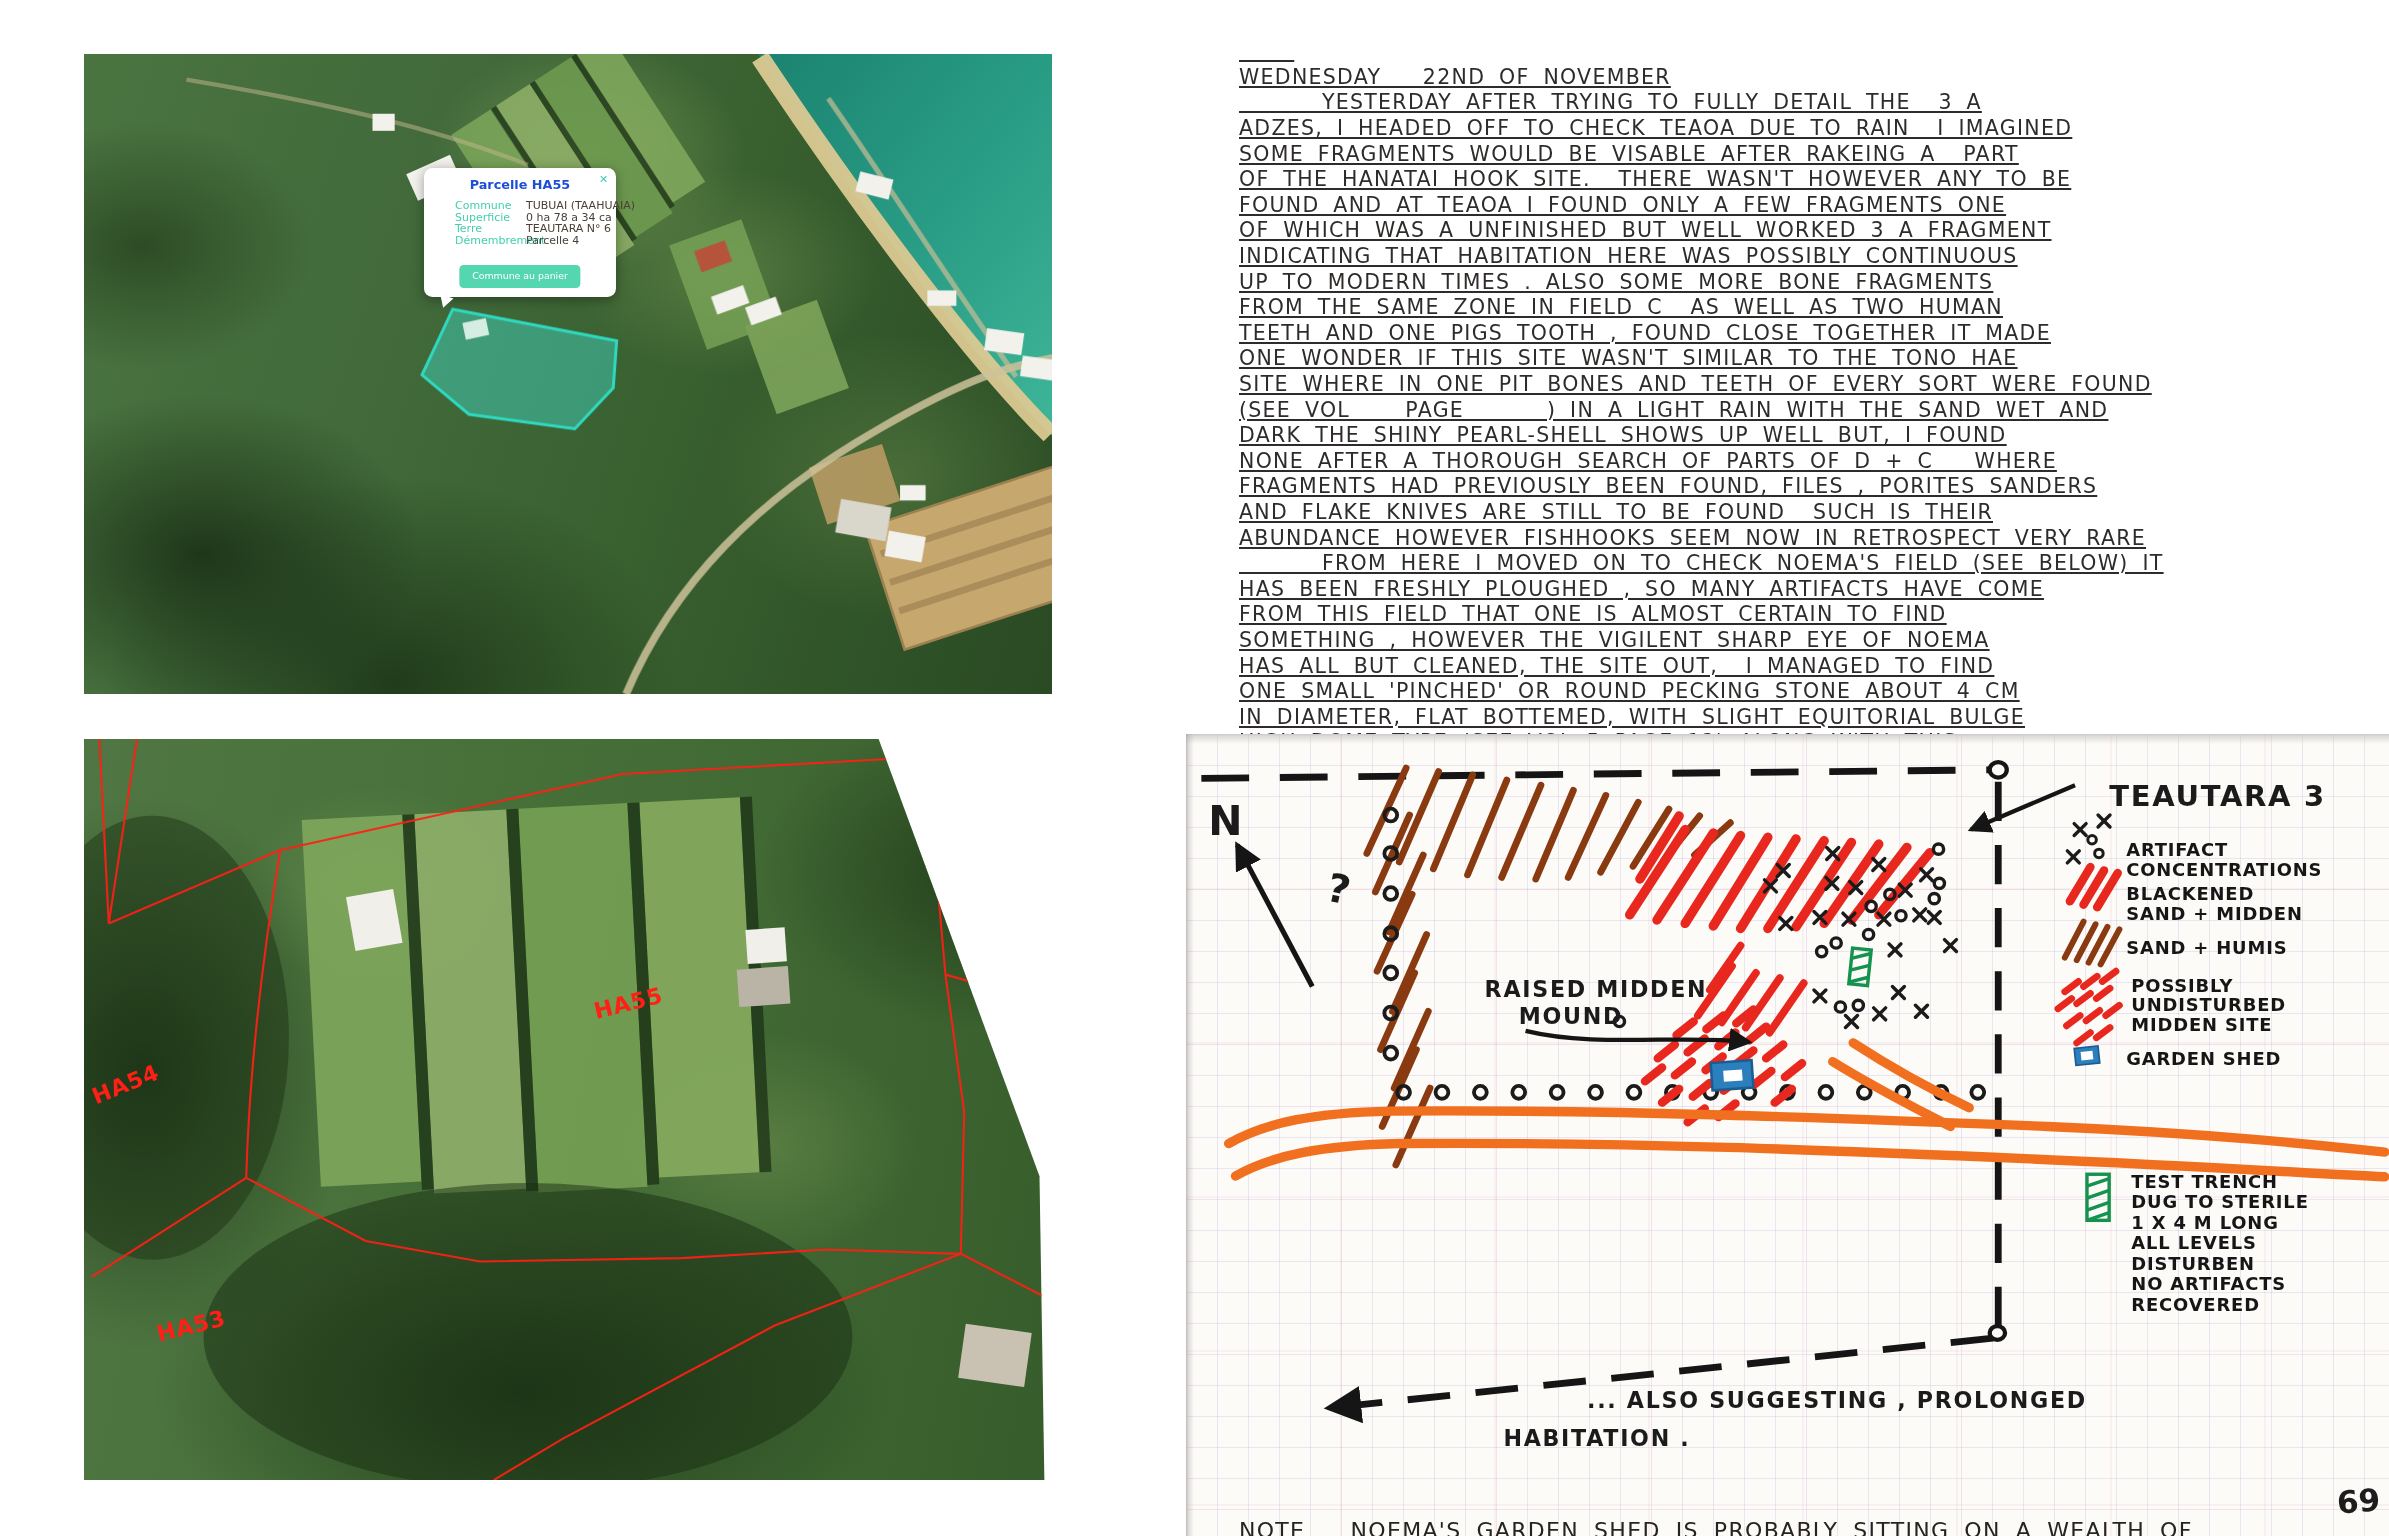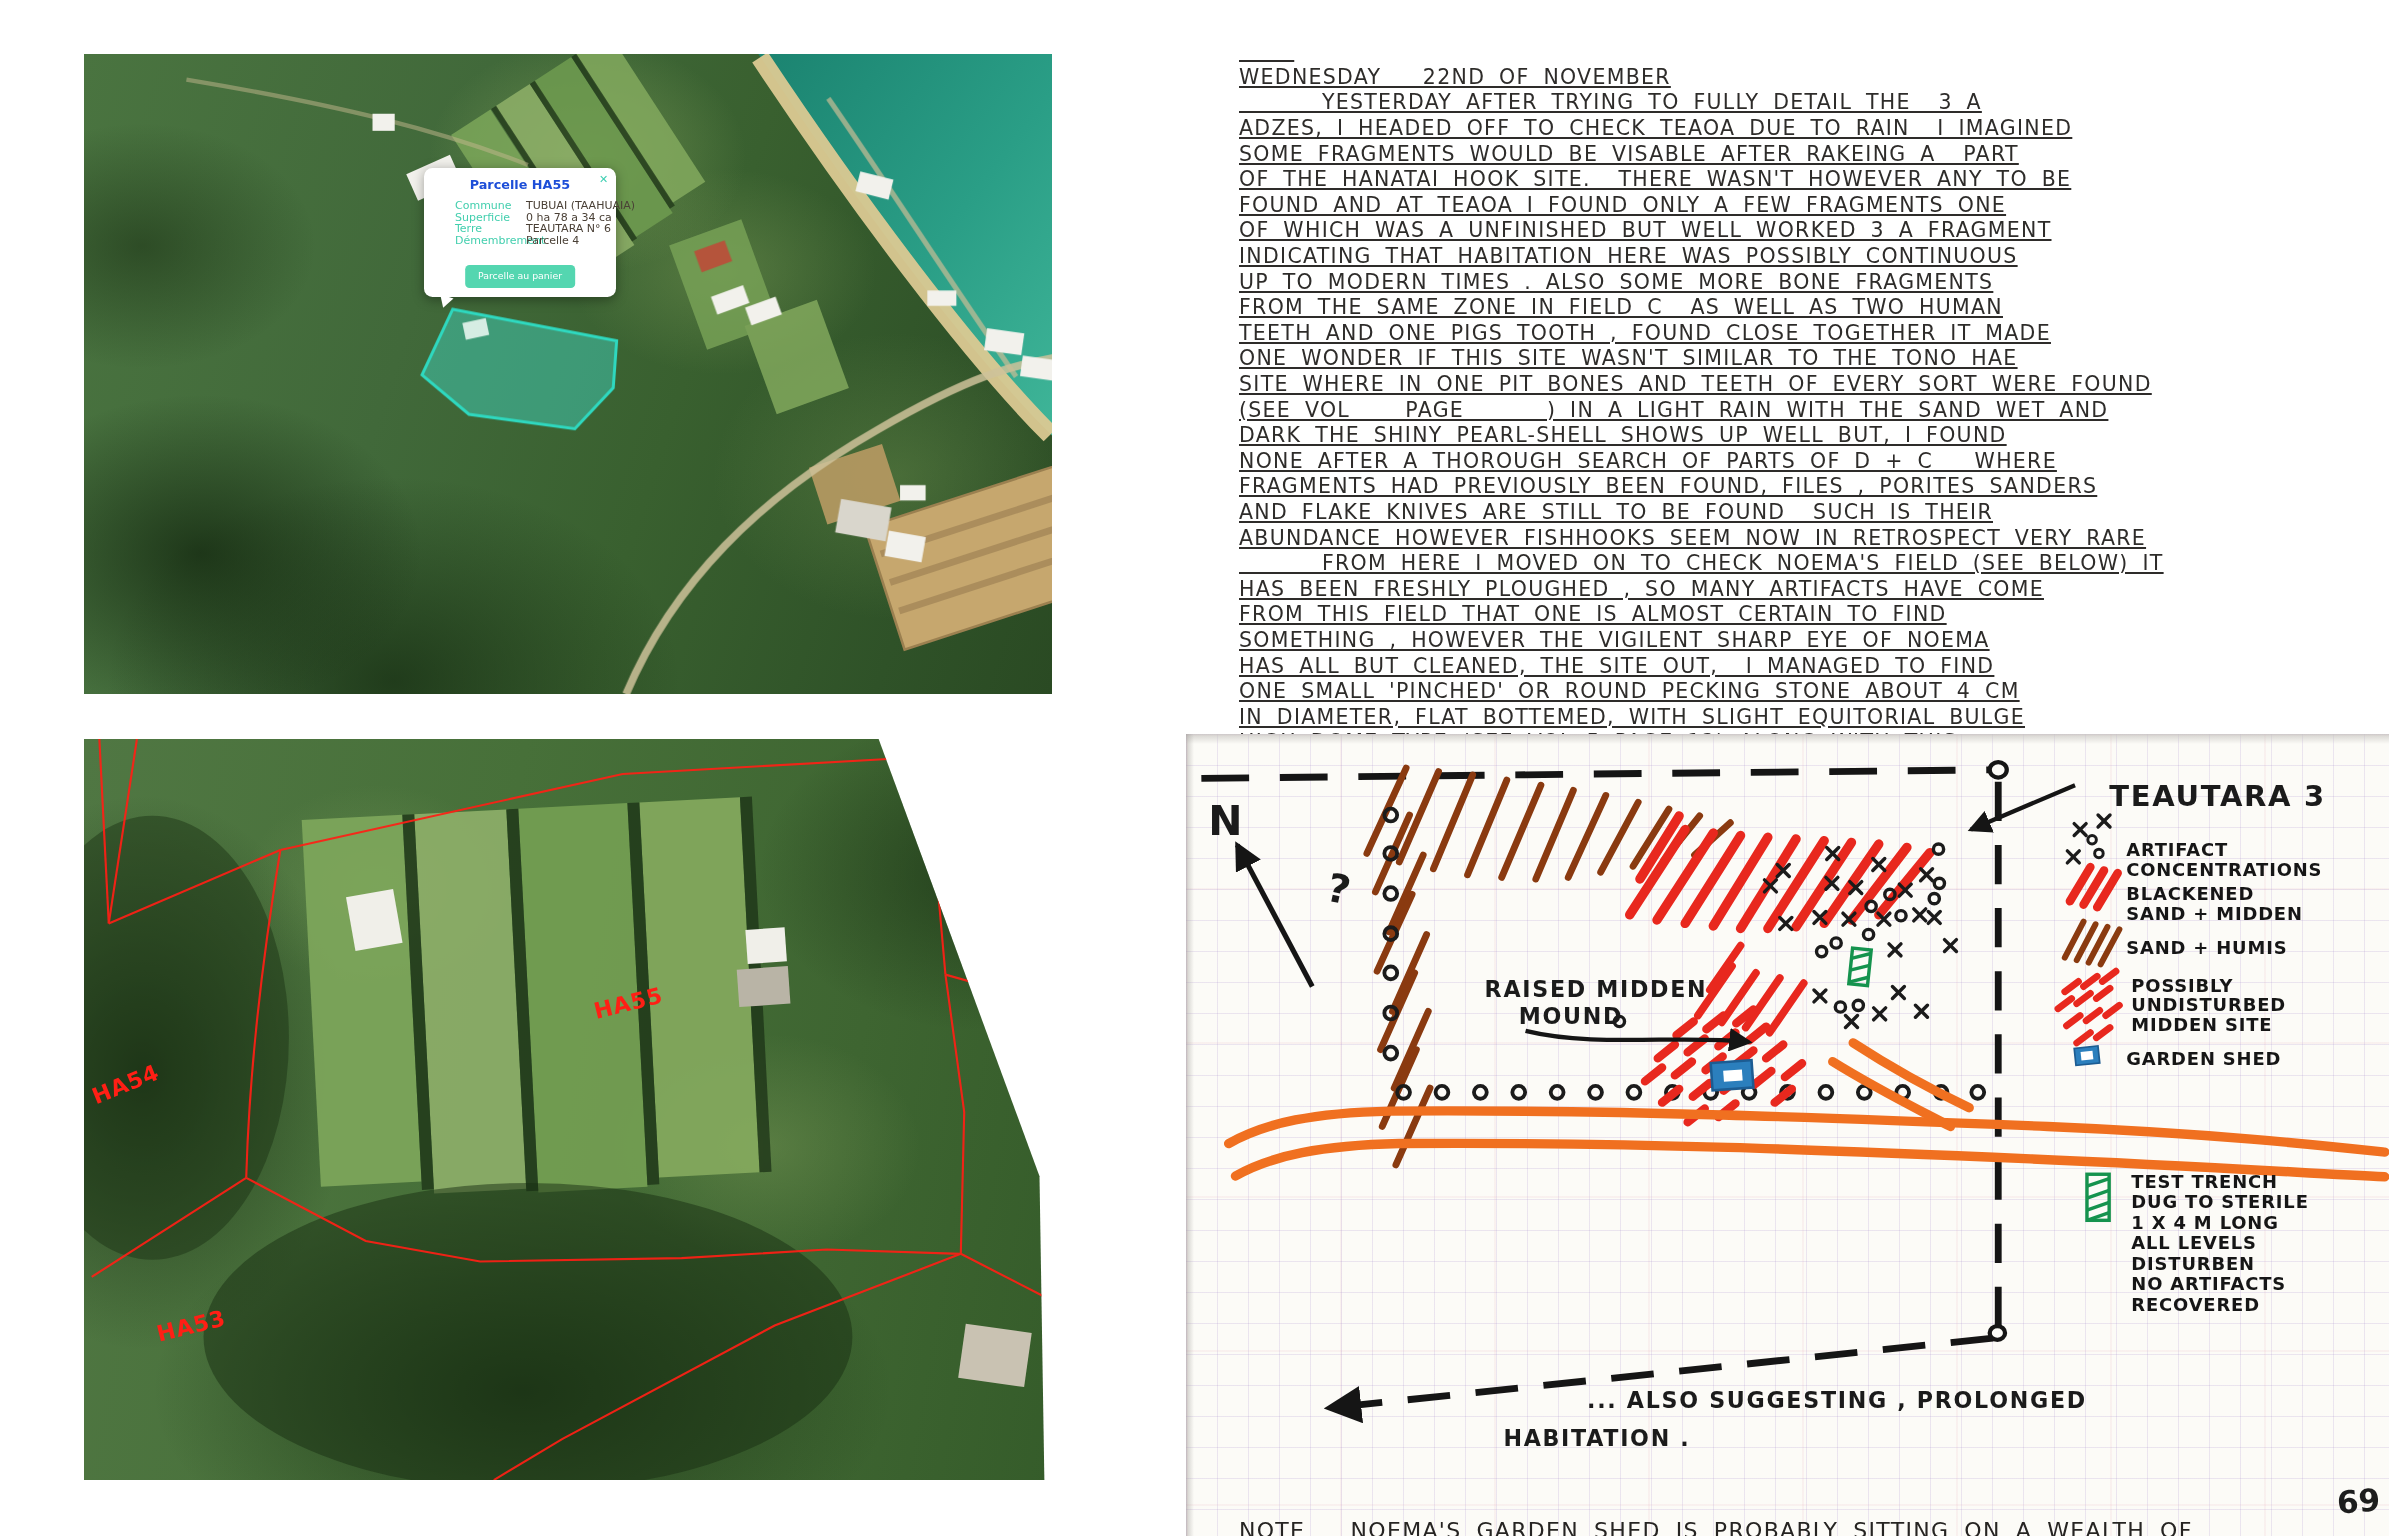--- a/index.html
+++ b/index.html
@@ -146,21 +146,21 @@
         </div>
         <div class="prow">
           <span class="plabel">Terre</span>
           <span class="pvalue">TEAUTARA N° 6</span>
         </div>
         <div class="prow">
           <span class="plabel">Démembrement</span>
           <span class="pvalue">Parcelle 4</span>
         </div>
       </div>
-      <button class="popup-btn">Parcelle au panier</button>
+      <button class="popup-btn">Commune au panier</button>
       <div class="popup-tail"></div>
     </div>
   </div>
 
   <div id="photo-bottom" class="photo">
     <svg class="overlay" viewBox="0 0 1142 868">
 
       <g transform="translate(255,95) rotate(-3)" opacity=".9">
         <rect x="0" y="0" width="118" height="430" fill="#7fa85c"></rect>
           <rect x="132" y="0" width="108" height="445" fill="#8fb06a"></rect>

